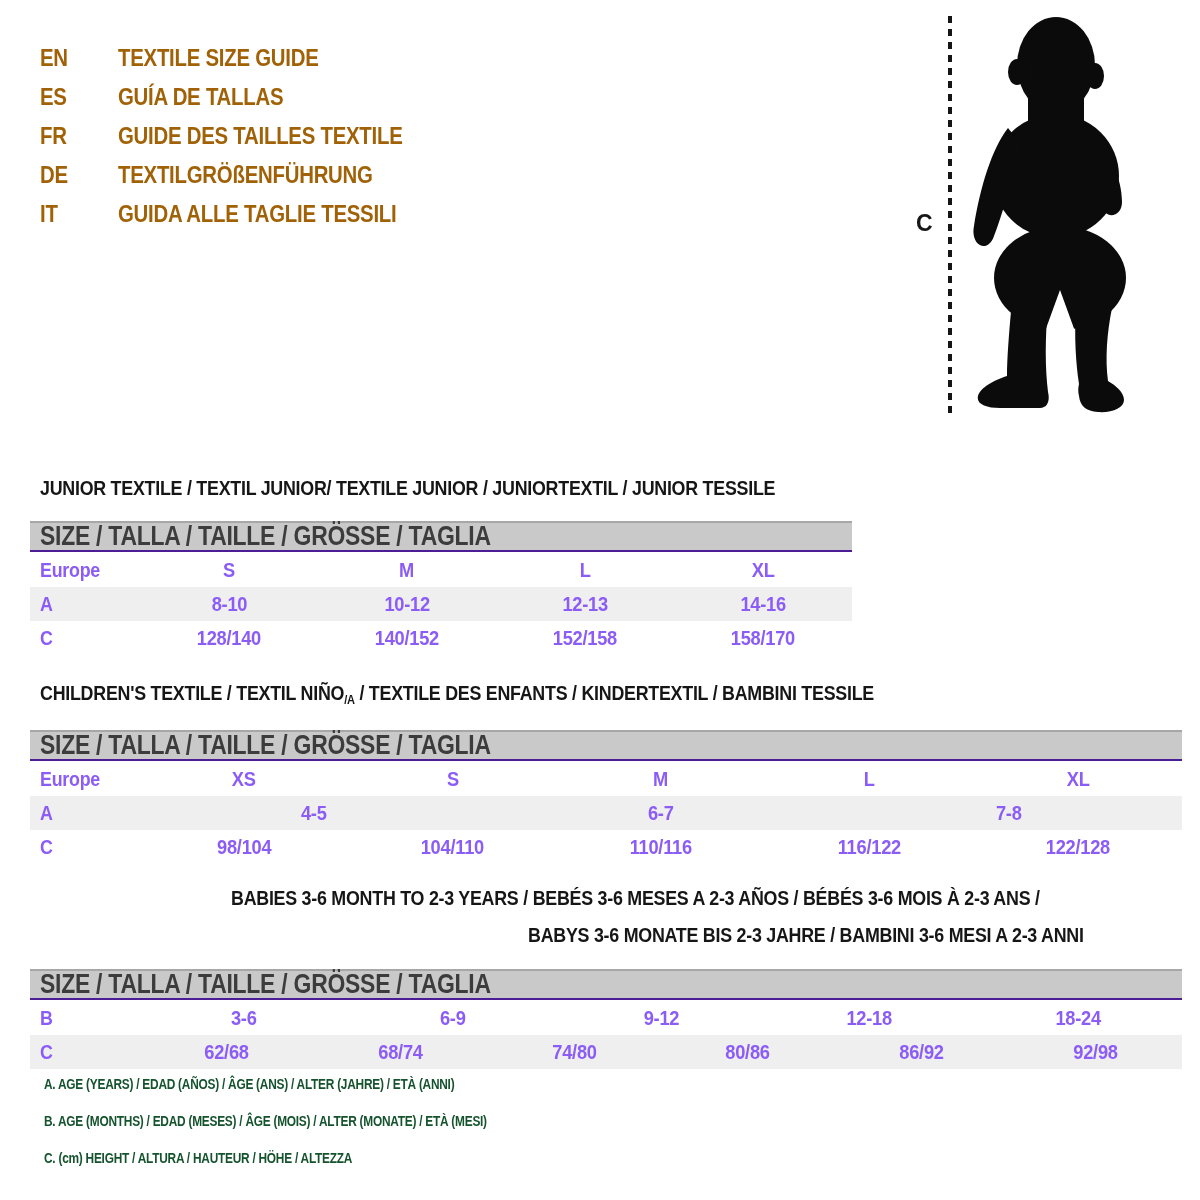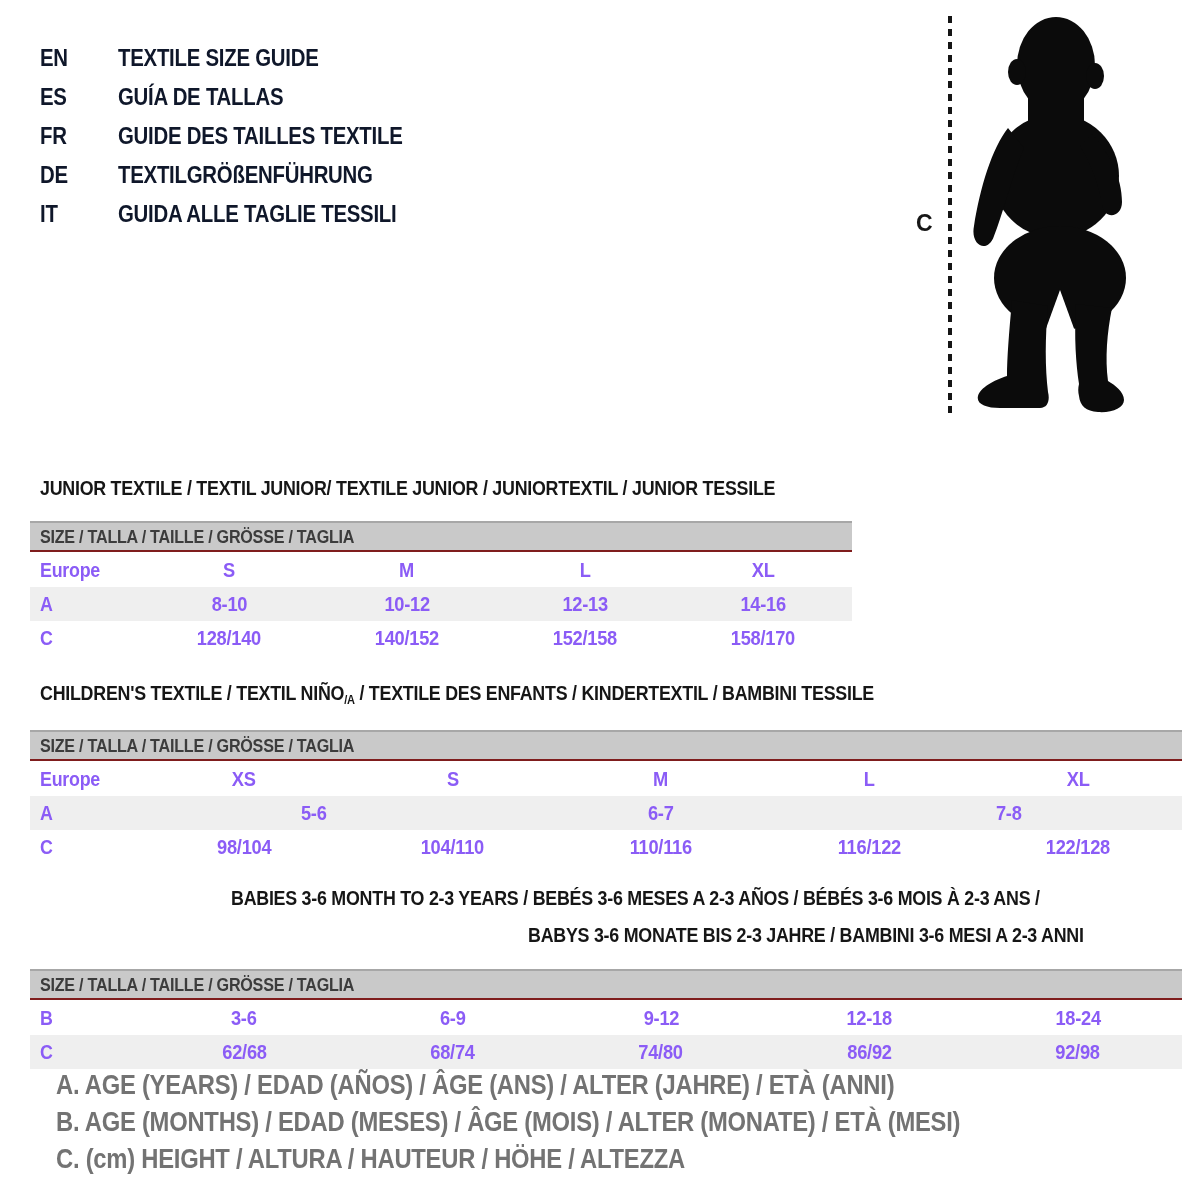--- a/index.html
+++ b/index.html
@@ -10,21 +10,21 @@
     -webkit-font-smoothing:antialiased;
   }
   .page{position:relative;width:1200px;height:1200px;overflow:hidden;background:#fff;}
 
   
   .cnd-l{display:inline-block;transform:scaleX(.85);transform-origin:0 50%;white-space:nowrap;letter-spacing:-.3px;}
   .cnd-c{display:inline-block;transform:scaleX(.87);white-space:nowrap;letter-spacing:-.3px;}
   .sub{font-size:13px;vertical-align:-4px;}
 
   
-  .lang-list{position:absolute;left:40px;top:38px;font-size:24px;line-height:39px;color:#0f172a;}
+  .lang-list{position:absolute;left:40px;top:38px;font-size:24px;line-height:39px;color:#a16207;}
   .lang-row{height:39px;white-space:nowrap;}
   .lang-code{display:inline-block;width:78px;}
 
   
   .figure{position:absolute;left:0;top:0;width:1200px;height:430px;pointer-events:none;}
   .c-label{position:absolute;left:916px;top:210px;font-size:23px;color:#161616;}
   .dash-line{position:absolute;left:948px;top:16px;width:4px;height:400px;
     background:repeating-linear-gradient(to bottom,#151515 0 7px,transparent 7px 13px);}
   .baby-svg{position:absolute;left:956px;top:8px;}
 
@@ -34,31 +34,31 @@
   #tb1{left:30px;top:641px;width:1152px;}
   #tb2{left:30px;top:843px;width:1152px;}
   .tb-title{color:#161616;font-size:21px;padding-left:10px;margin-top:40px;}
   .title-line{height:24px;line-height:24px;}
   #tb2 .title-line{height:37px;line-height:30px;text-align:right;}
   #tb0 .grid{margin-top:21px;}
   #tb1 .grid{margin-top:25px;}
   #tb2 .grid{margin-top:12px;}
   .bar{
     height:27px;line-height:27px;background:#c9c9c9;
-    border-top:2px solid #a7a7a7;border-bottom:2px solid #7f1d1d;
-    padding-left:10px;font-size:19px;color:#3c3c3c;
+    border-top:2px solid #a7a7a7;border-bottom:2px solid #4c1d95;
+    padding-left:10px;font-size:27px;color:#3c3c3c;
   }
   .row{display:flex;height:34px;line-height:34px;font-size:21px;color:#8b5cf6;}
   .row.first{height:35px;line-height:35px;}
   .row.shaded{background:#efefef;}
   .row .lab{width:110px;padding-left:10px;box-sizing:border-box;flex:none;}
   .row .val{flex:1;text-align:center;}
 
   
-  .legend{position:absolute;left:56px;top:1066px;font-size:28px;line-height:37px;color:#737373;}
+  .legend{position:absolute;left:44px;top:1066px;font-size:14px;line-height:37px;color:#14532d;}
   .legend-line{height:37px;white-space:nowrap;}
 </style>
 </head>
 <body>
 
 <div class="page">
 
   <div class="lang-list">
       <div class="lang-row"><span class="lang-code"><span class="cnd-l">EN</span></span><span class="cnd-l">TEXTILE SIZE GUIDE</span></div>
       <div class="lang-row"><span class="lang-code"><span class="cnd-l">ES</span></span><span class="cnd-l">GUÍA DE TALLAS</span></div>
@@ -135,21 +135,21 @@
           <div class="row first">
             <div class="lab"><span class="cnd-l">Europe</span></div>
             <div class="val"><span class="cnd-c">XS</span></div>
             <div class="val"><span class="cnd-c">S</span></div>
             <div class="val"><span class="cnd-c">M</span></div>
             <div class="val"><span class="cnd-c">L</span></div>
             <div class="val"><span class="cnd-c">XL</span></div>
           </div>
           <div class="row shaded">
             <div class="lab"><span class="cnd-l">A</span></div>
-            <div class="val"><span class="cnd-c">5-6</span></div>
+            <div class="val"><span class="cnd-c">4-5</span></div>
             <div class="val"><span class="cnd-c">6-7</span></div>
             <div class="val"><span class="cnd-c">7-8</span></div>
           </div>
           <div class="row">
             <div class="lab"><span class="cnd-l">C</span></div>
             <div class="val"><span class="cnd-c">98/104</span></div>
             <div class="val"><span class="cnd-c">104/110</span></div>
             <div class="val"><span class="cnd-c">110/116</span></div>
             <div class="val"><span class="cnd-c">116/122</span></div>
             <div class="val"><span class="cnd-c">122/128</span></div>
@@ -169,20 +169,21 @@
             <div class="val"><span class="cnd-c">6-9</span></div>
             <div class="val"><span class="cnd-c">9-12</span></div>
             <div class="val"><span class="cnd-c">12-18</span></div>
             <div class="val"><span class="cnd-c">18-24</span></div>
           </div>
           <div class="row shaded">
             <div class="lab"><span class="cnd-l">C</span></div>
             <div class="val"><span class="cnd-c">62/68</span></div>
             <div class="val"><span class="cnd-c">68/74</span></div>
             <div class="val"><span class="cnd-c">74/80</span></div>
+            <div class="val"><span class="cnd-c">80/86</span></div>
             <div class="val"><span class="cnd-c">86/92</span></div>
             <div class="val"><span class="cnd-c">92/98</span></div>
           </div>
         </div>
       </div>
     </div>
 
   <div class="legend">
       <div class="legend-line"><span class="cnd-l">A. AGE (YEARS) / EDAD (AÑOS) / ÂGE (ANS) / ALTER (JAHRE) / ETÀ (ANNI)</span></div>
       <div class="legend-line"><span class="cnd-l">B. AGE (MONTHS) / EDAD (MESES) / ÂGE (MOIS) / ALTER (MONATE) / ETÀ (MESI)</span></div>

